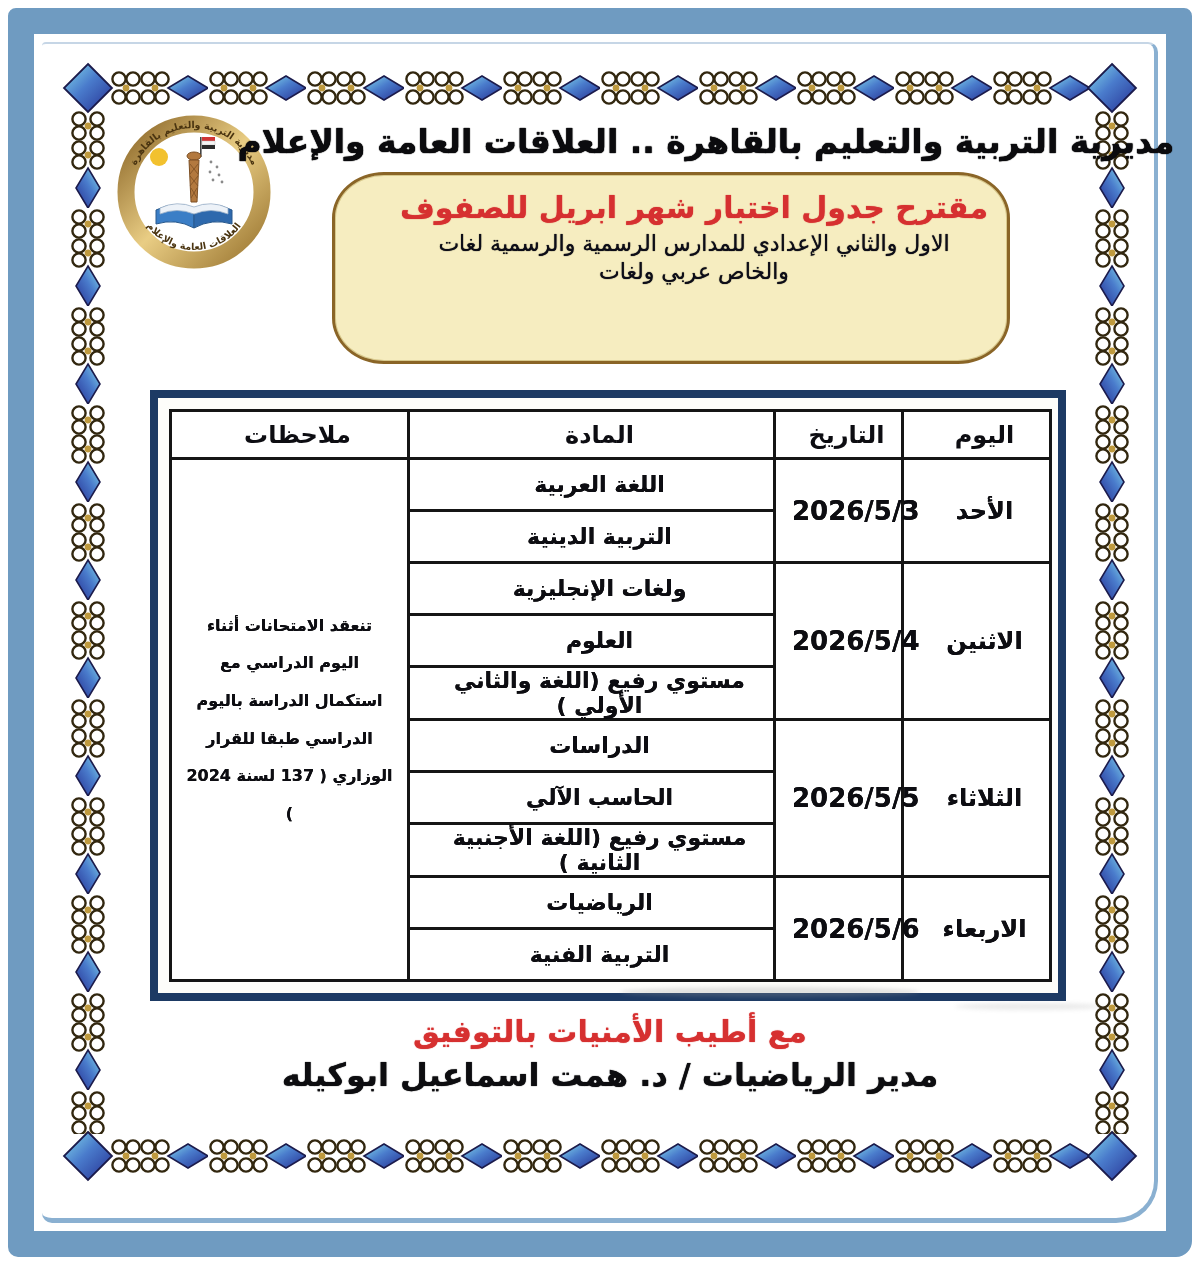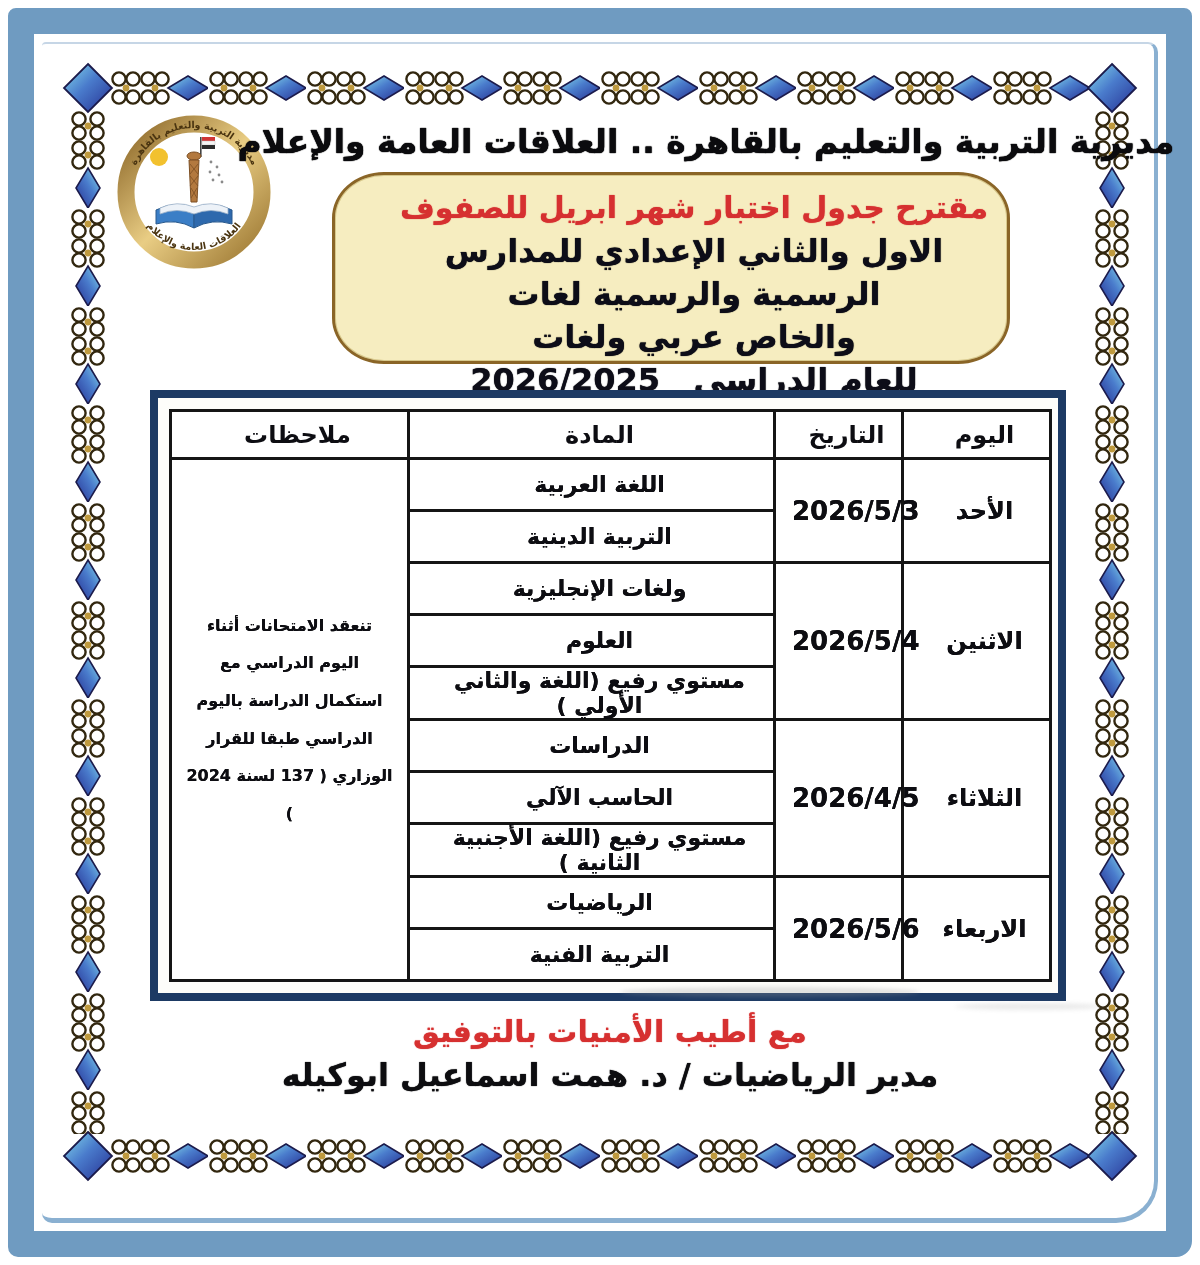--- a/index.html
+++ b/index.html
@@ -26,22 +26,22 @@
     display:flex;align-items:center;justify-content:center;
     font-size:33px;font-weight:bold;color:#0b0b0e;white-space:nowrap;
     text-shadow:0 0 1px #000,0 0 1px #000;direction:rtl;}
 
   .title-box{position:absolute;left:332px;top:172px;width:678px;height:192px;z-index:2;
     background:var(--box-bg);border:3px solid var(--box-border);
     border-radius:52px/46px;text-align:center;direction:rtl;padding-top:11px;
     box-shadow:inset 0 0 0 1px #d8c98c;padding-left:46px;}
   .title-box .t1{font-size:30px;font-weight:bold;color:var(--accent-red);line-height:44px;
     text-shadow:0 0 1px var(--accent-red);}
-  .title-box .t2,.title-box .t3,.title-box .t4{font-size:32px;font-weight:bold;color:#0d0d18;
-    line-height:43px;text-shadow:0 0 1px #000;}
+  .title-box .t2,.title-box .t3,.title-box .t4{font-size:22px;font-weight:normal;color:#0d0d18;
+    line-height:28px;text-shadow:0 0 1px #000;}
 
   .table-wrap{position:absolute;left:150px;top:390px;width:916px;z-index:2;
     border:8px solid var(--frame-navy);background:#fdfdfa;padding:11px;}
   table{width:100%;border-collapse:collapse;direction:rtl;table-layout:fixed;}
   th,td{border:3px solid #151515;text-align:center;vertical-align:middle;
     color:#0d0d12;font-weight:bold;background:#fff;padding-left:16px;}
   th{height:48px;font-size:24px;}
   td{height:52px;font-size:22px;text-shadow:0 0 0.5px #000;margin-left:20px;}
   td.date-cell{font-size:26px;direction:ltr;}
   td.day-cell{font-size:24px;}
@@ -152,21 +152,20 @@
       <textPath href="#arcBot" startOffset="50%" text-anchor="middle">العلاقات العامة والإعلام</textPath>
     </text>
   </svg>
 
   <div class="org-line">مديرية التربية والتعليم بالقاهرة .. العلاقات العامة والإعلام</div>
 
   <div class="title-box">
     <div class="t1">مقترح جدول اختبار شهر ابريل للصفوف</div>
     <div class="t2">الاول والثاني الإعدادي للمدارس الرسمية والرسمية لغات</div>
     <div class="t3">والخاص عربي ولغات</div>
-    <div class="t4">للعام الدراسي&nbsp;&nbsp;&nbsp;2026/2025</div>
   </div>
 
   <div class="table-wrap">
     <table>
       <colgroup>
           <col style="width:148px">
           <col style="width:128px">
           <col style="width:366px">
           <col style="width:238px">
         </colgroup>
@@ -194,21 +193,21 @@
           <td class="subject-cell">ولغات الإنجليزية</td>
         </tr>
         <tr>
           <td class="subject-cell">العلوم</td>
         </tr>
         <tr>
           <td class="subject-cell">مستوي رفيع (اللغة والثاني الأولي )</td>
         </tr>
         <tr>
           <td class="day-cell" rowspan="3">الثلاثاء</td>
-          <td class="date-cell" rowspan="3">2026/4/5</td>
+          <td class="date-cell" rowspan="3">2026/5/5</td>
           <td class="subject-cell">الدراسات</td>
         </tr>
         <tr>
           <td class="subject-cell">الحاسب الآلي</td>
         </tr>
         <tr>
           <td class="subject-cell">مستوي رفيع (اللغة الأجنبية الثانية )</td>
         </tr>
         <tr>
           <td class="day-cell" rowspan="2">الاربعاء</td>

